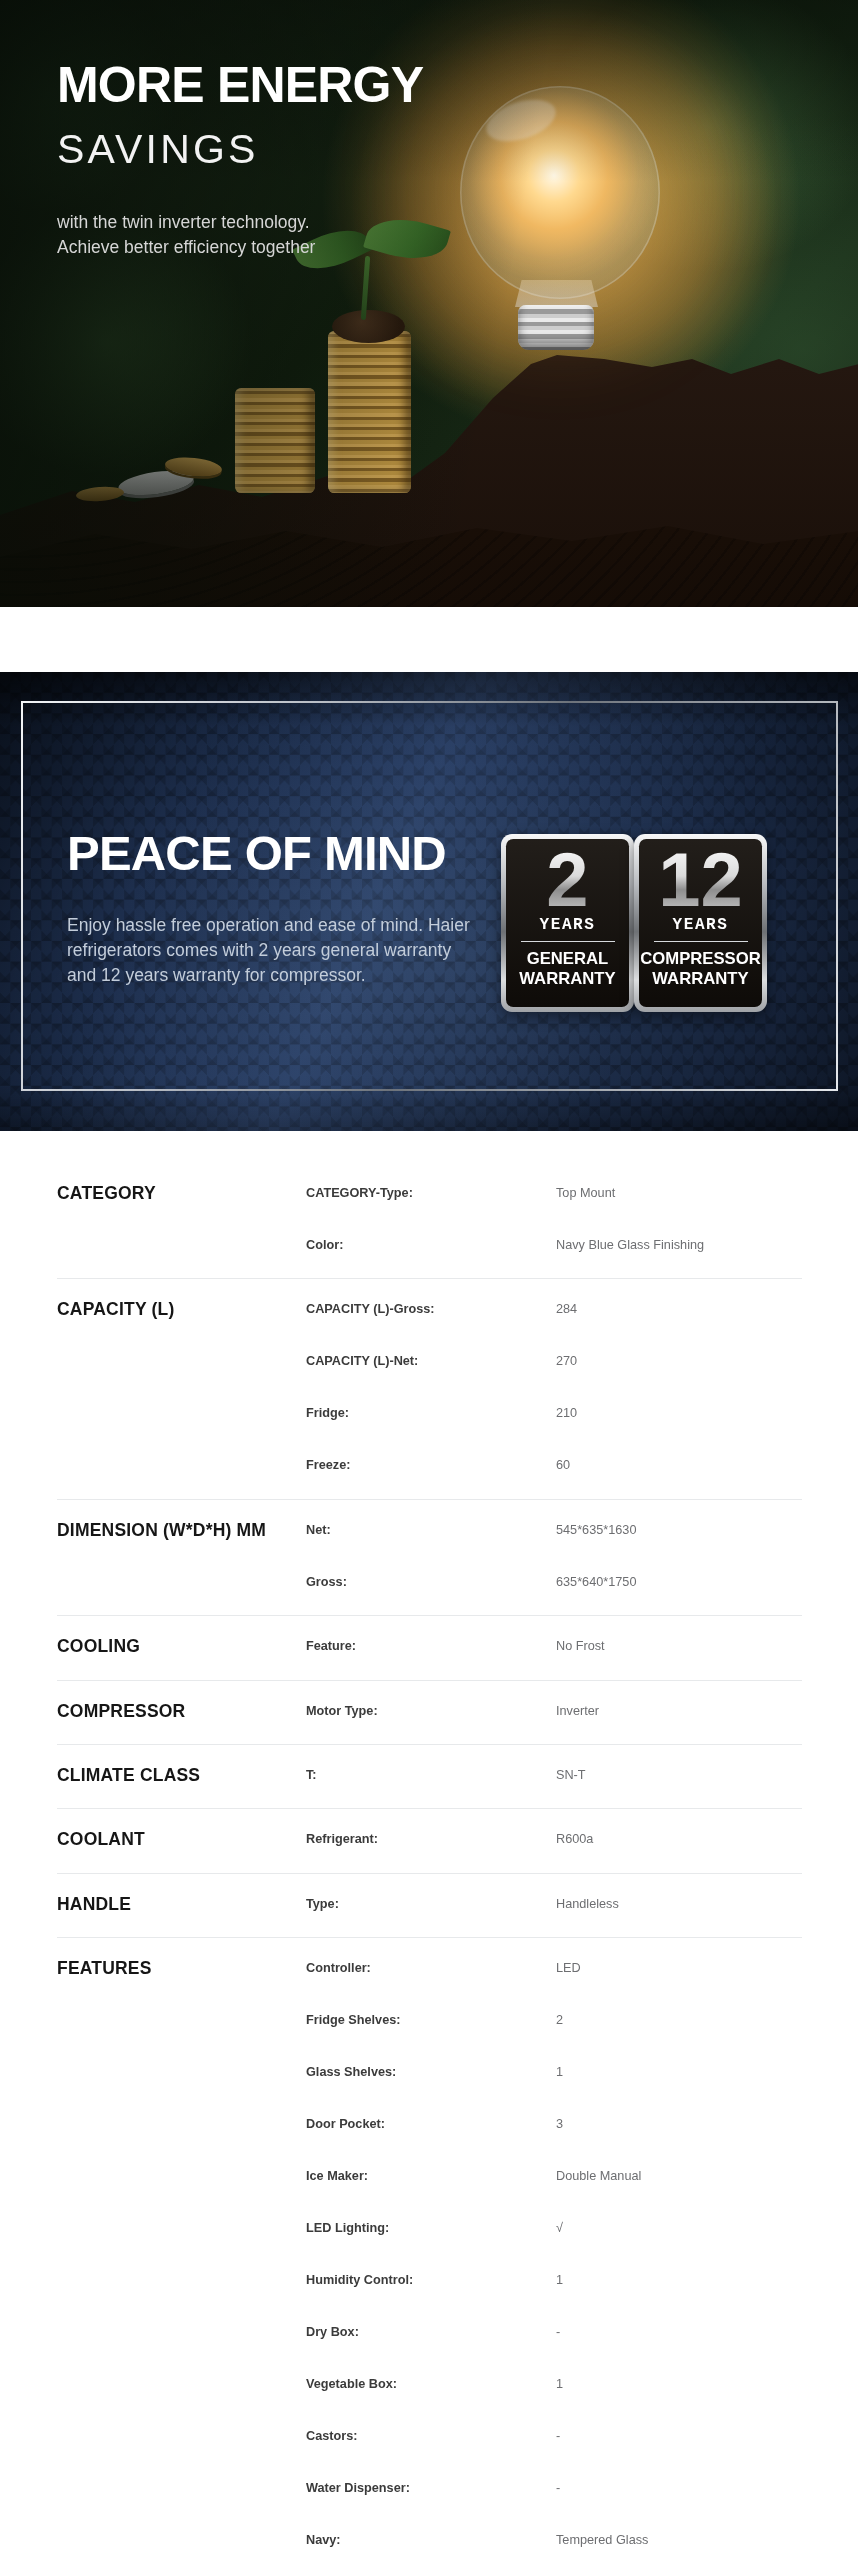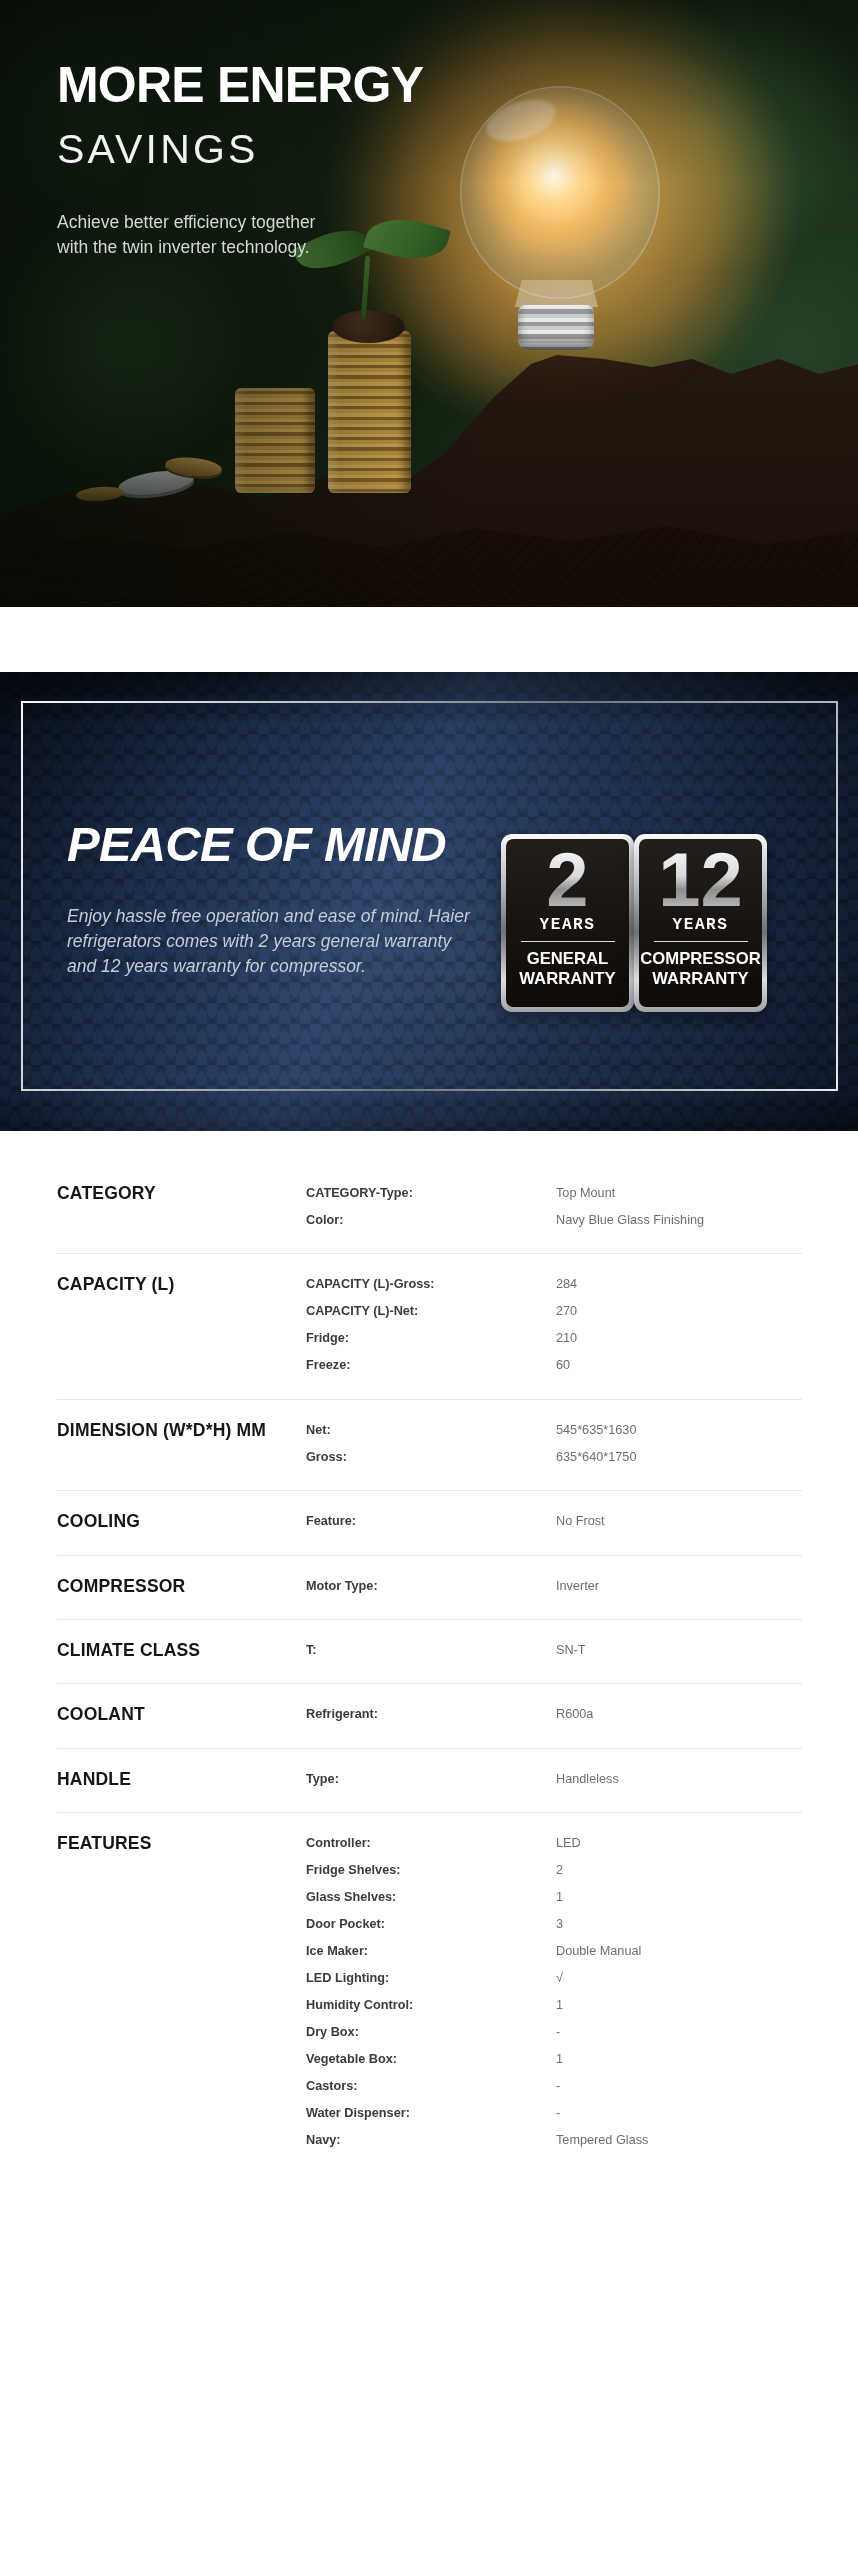--- a/index.html
+++ b/index.html
@@ -82,21 +82,21 @@
       linear-gradient(-45deg, rgba(0,0,0,.38) 25%, rgba(0,0,0,0) 25.5%, rgba(0,0,0,0) 74.5%, rgba(0,0,0,.38) 75%);
     background-size:20.7px 20.7px; background-position:0 0, 10.3px 0; }
   .sheen { position:absolute; inset:0;
     background:
       linear-gradient(115deg, rgba(0,0,0,.55) 0%, rgba(0,0,0,.15) 22%, rgba(95,125,175,.16) 45%, rgba(0,0,0,.25) 75%, rgba(0,0,0,.50) 100%),
       linear-gradient(180deg, rgba(0,0,0,.55) 0%, rgba(0,0,0,0) 12%),
       linear-gradient(0deg, rgba(0,0,0,.35) 0%, rgba(0,0,0,0) 10%); }
   .frame { position:absolute; left:20.7px; right:20.7px; top:29px; height:390px;
     border:2.4px solid; border-image-slice:1;
     border-image-source:linear-gradient(115deg,#f2f4f6 0%, #b9bec6 30%, #6d737b 55%, #e5e8ec 100%); }
-  .warranty-copy { position:absolute; left:67px; top:148px;font-style:italic; }
+  .warranty-copy { position:absolute; left:67px; top:157px; }
   .warranty-title { font-size:49px; font-weight:800; letter-spacing:-0.8px; color:#ffffff; line-height:1; }
   .warranty-body { margin-top:35px; font-size:17.5px; color:#c3cdda; line-height:25px; font-weight:400; }
   .warranty-body span { display:block; }
 
   .badge { position:absolute; top:162px; width:133px; height:178px; border-radius:11px; padding:4.8px;
     background:linear-gradient(180deg,#f8f8f8 0%, #b9bcc0 28%, #6e7175 55%, #dcdee0 82%, #9fa2a6 100%);
     box-shadow:0 4.8px 14.3px rgba(0,0,0,.45); }
   .badge.general { left:501px; }
   .badge.compressor { left:634px; }
   .badge-inner { width:100%; height:100%; border-radius:7.2px;
@@ -108,21 +108,21 @@
   .badge-unit { margin-top:-4.8px; font-size:16px; font-weight:700; letter-spacing:1.6px; color:#ffffff;font-family:Liberation Mono, monospace; }
   .badge-divider { width:94px; height:1.6px; background:#d7dadd; margin:7.2px 0 6.4px; }
   .badge-label { text-align:center; font-size:16.7px; font-weight:800; color:#ffffff; line-height:20.7px; }
   .badge-label span { display:block; }
 
   
   .specs { padding:32px 57px 0; }
   .spec-section { display:flex; padding:22px 0 25.4px; border-bottom:0.8px solid #e7e9eb; }
   .spec-section:last-child { border-bottom:none; }
   .spec-heading { width:249px; font-size:17.5px; font-weight:800; color:#161616; letter-spacing:0.2px; line-height:16px; }
-  .spec-rows { flex:1; display:flex; flex-direction:column; gap:11px; }
+  .spec-rows { flex:1; display:flex; flex-direction:column; gap:36px; }
   .spec-row { display:flex; line-height:16px; }
   .spec-label { width:250px; font-size:12.7px; font-weight:700; color:#3b3b3b; }
   .spec-value { flex:1; font-size:12.7px; font-weight:400; color:#6d6e71; }
 </style>
 </head>
 <body>
 
 <div>
 
   <section class="hero">
@@ -142,22 +142,22 @@
     <div class="coin-flat silver"></div>
     <div class="coin-flat gold1"></div>
     <div class="coin-flat gold2"></div>
     <div class="soil-front"></div>
     <div class="hero-vignette"></div>
 
     <div class="hero-copy">
       <h1 class="hero-title">MORE ENERGY</h1>
       <h2 class="hero-sub">SAVINGS</h2>
       <p class="hero-tagline">
+        <span>with the twin inverter technology.</span>
         <span>Achieve better efficiency together</span>
-        <span>with the twin inverter technology.</span>
       </p>
     </div>
   </section>
 
   <section class="warranty">
     <div class="pattern"></div>
     <div class="sheen"></div>
     <div class="frame"></div>
 
     <div class="warranty-copy">

